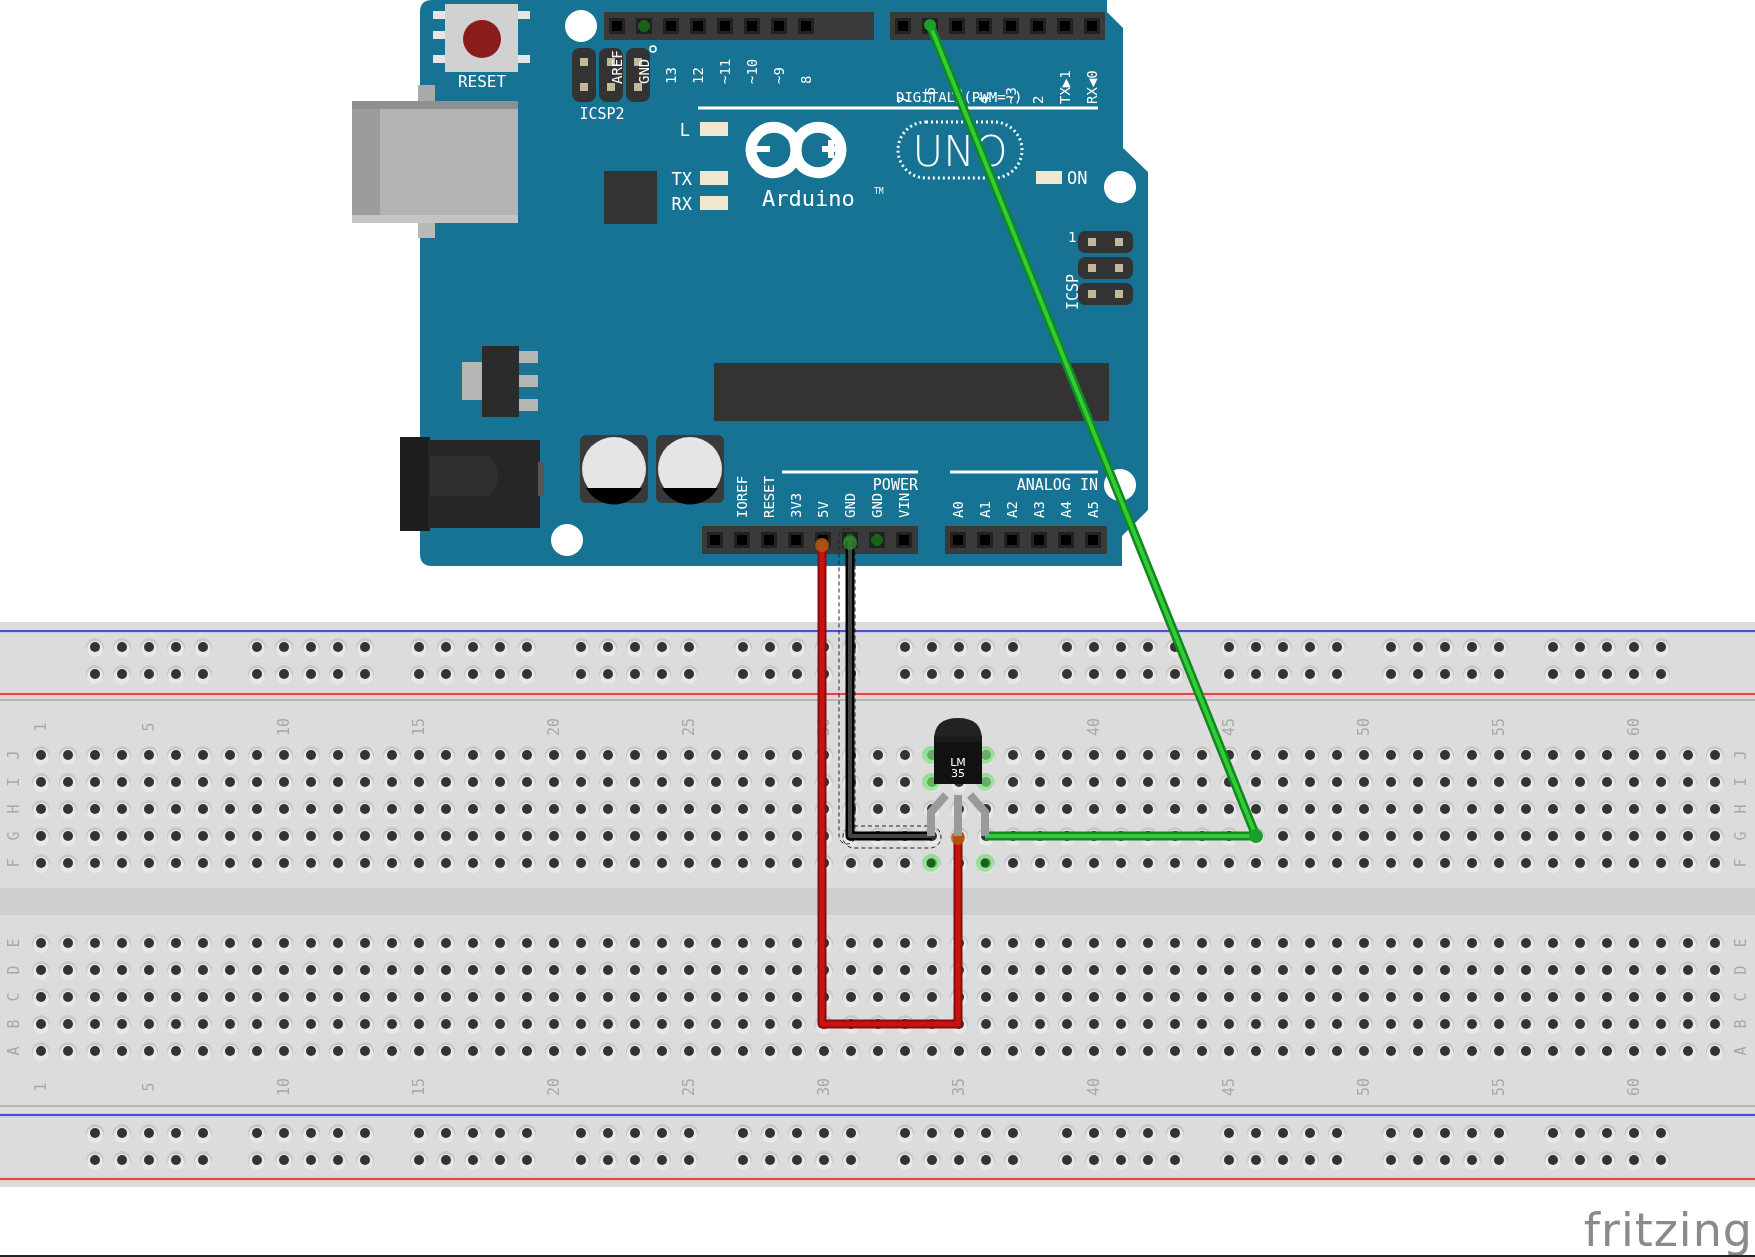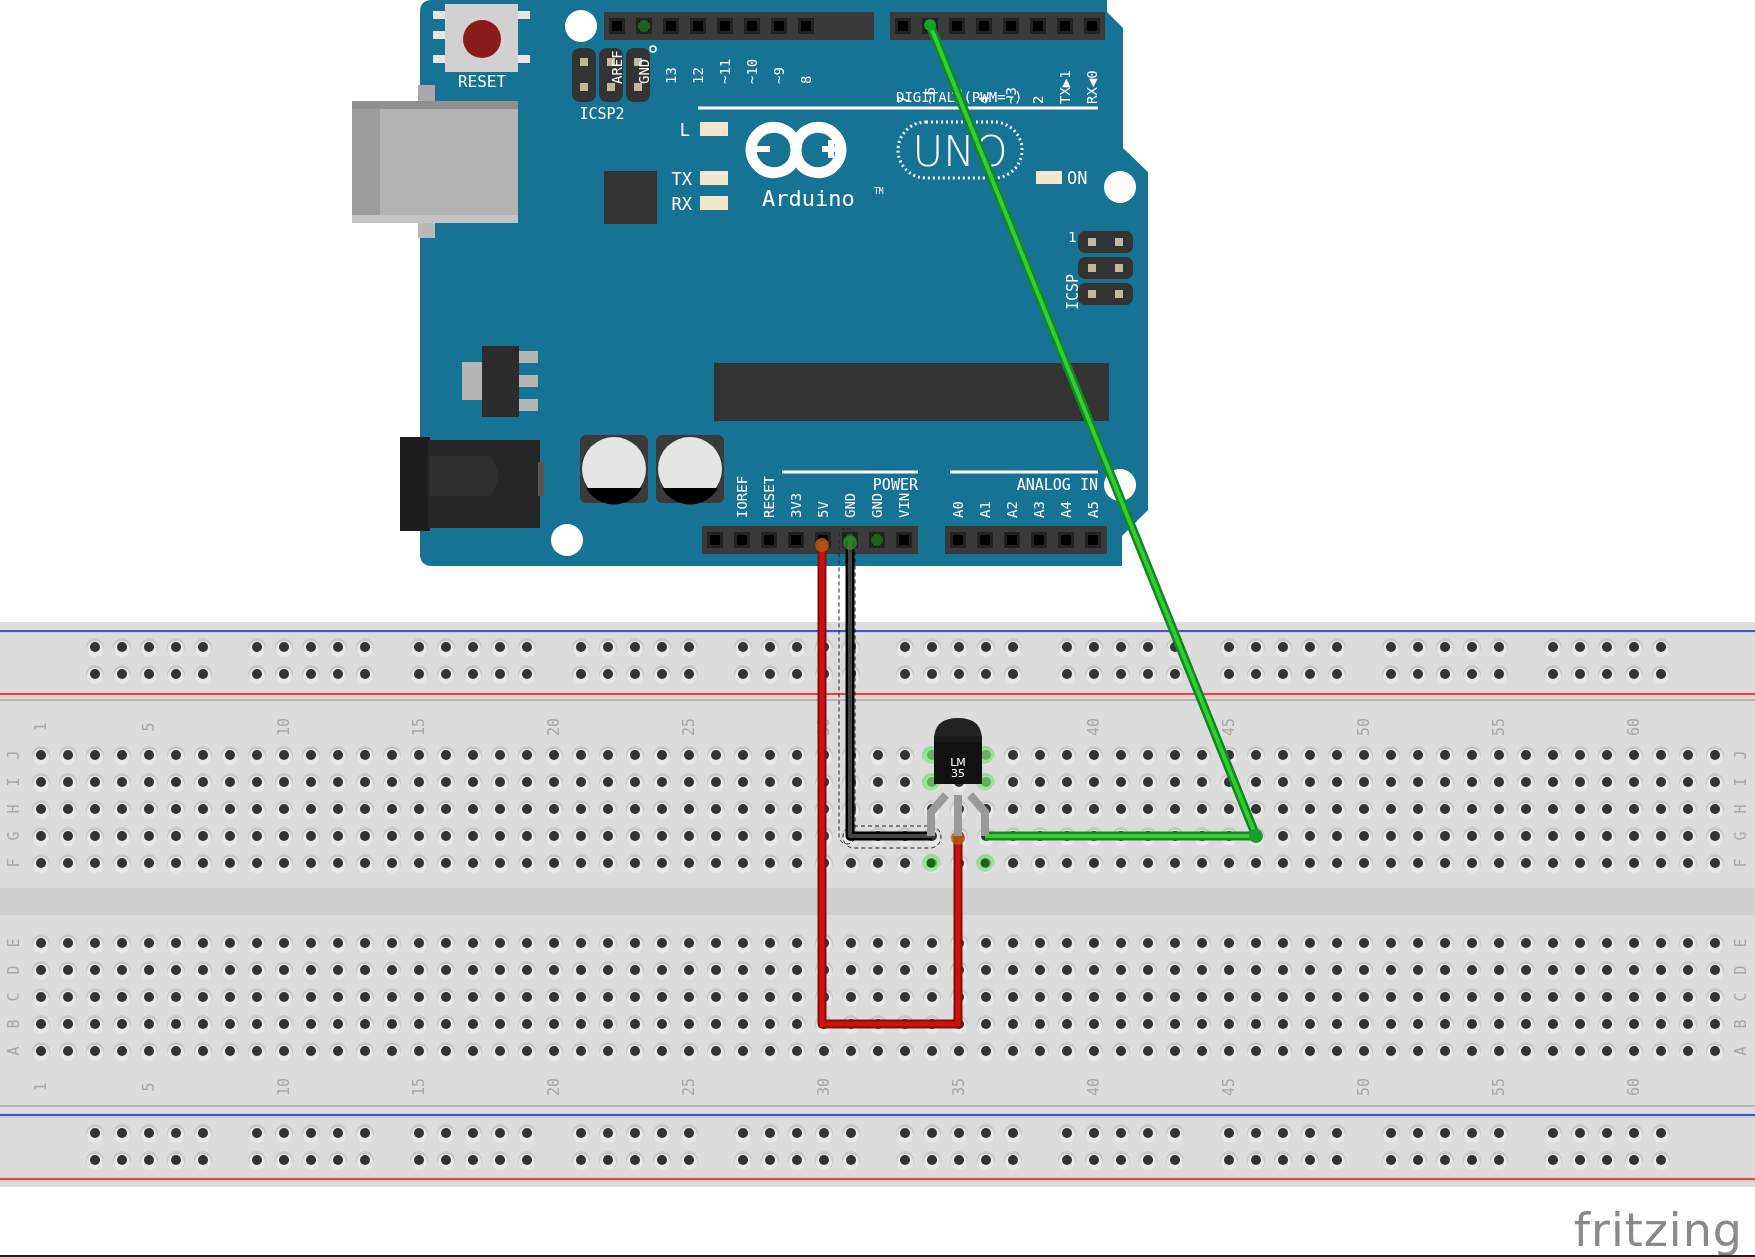--- a/index.html
+++ b/index.html
@@ -1,18 +1,18 @@
 <!DOCTYPE html>
 <html><head>
 <meta charset="utf-8">
 <style>
   html,body{margin:0;padding:0;background:#ffffff;}
   body{width:1755px;height:1257px;position:relative;overflow:hidden;font-family:"DejaVu Sans Mono",monospace;}
   #stage{position:absolute;left:0;top:0;width:1755px;height:1257px;}
-  .logo{position:absolute;right:12px;bottom:0px;font-family:"DejaVu Sans",sans-serif;font-size:46px;color:#8a8a8a;letter-spacing:1px;}
+  .logo{position:absolute;right:2px;bottom:0px;font-family:"DejaVu Sans",sans-serif;font-size:46px;color:#8a8a8a;letter-spacing:1px;}
   .bottom-line{position:absolute;left:0;bottom:0;width:1755px;height:2px;background:#222;}
 </style>
 </head>
 <body>
 
 <svg id="stage" width="1755" height="1257" viewBox="0 0 1755 1257" xmlns="http://www.w3.org/2000/svg">
 
   <g id="breadboard">
     <rect x="0" y="622" width="1755" height="565" fill="#dcdcdc"></rect>
 

